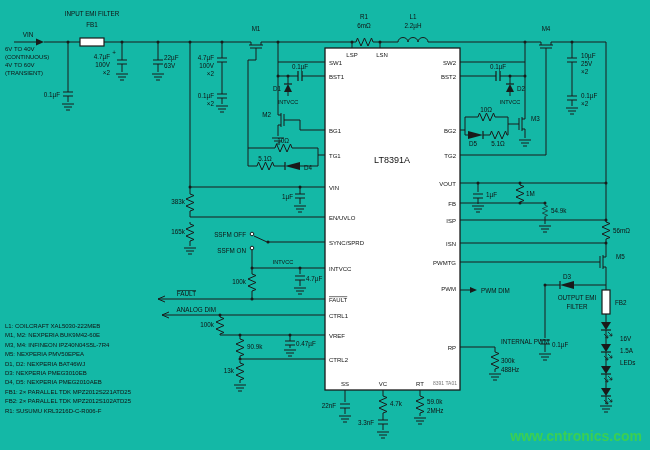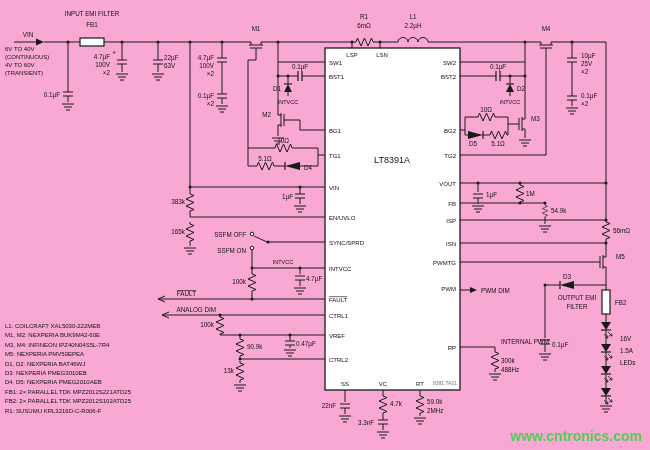--- a/index.html
+++ b/index.html
@@ -1,16 +1,16 @@
 <!DOCTYPE html>
 <html><head>
 <meta charset="utf-8">
 <style>
   html,body{margin:0;padding:0;background:#e8e8e8;}
-  .canvas{position:relative;width:650px;height:450px;background:#f9a8d4;overflow:hidden;
+  .canvas{position:relative;width:650px;height:450px;background:#14b8a6;overflow:hidden;
           font-family:"Liberation Sans", sans-serif;}
   svg{position:absolute;left:0;top:0;}
   text{font-family:"Liberation Sans", sans-serif;font-size:6.3px;fill:#111;}
   .t6{font-size:6px;}
   .t55{font-size:5.5px;}
   .t5{font-size:5px;}
   .t9{font-size:9px;}
   .am{text-anchor:middle;}
   .ae{text-anchor:end;}
   .gray{fill:#777;}

